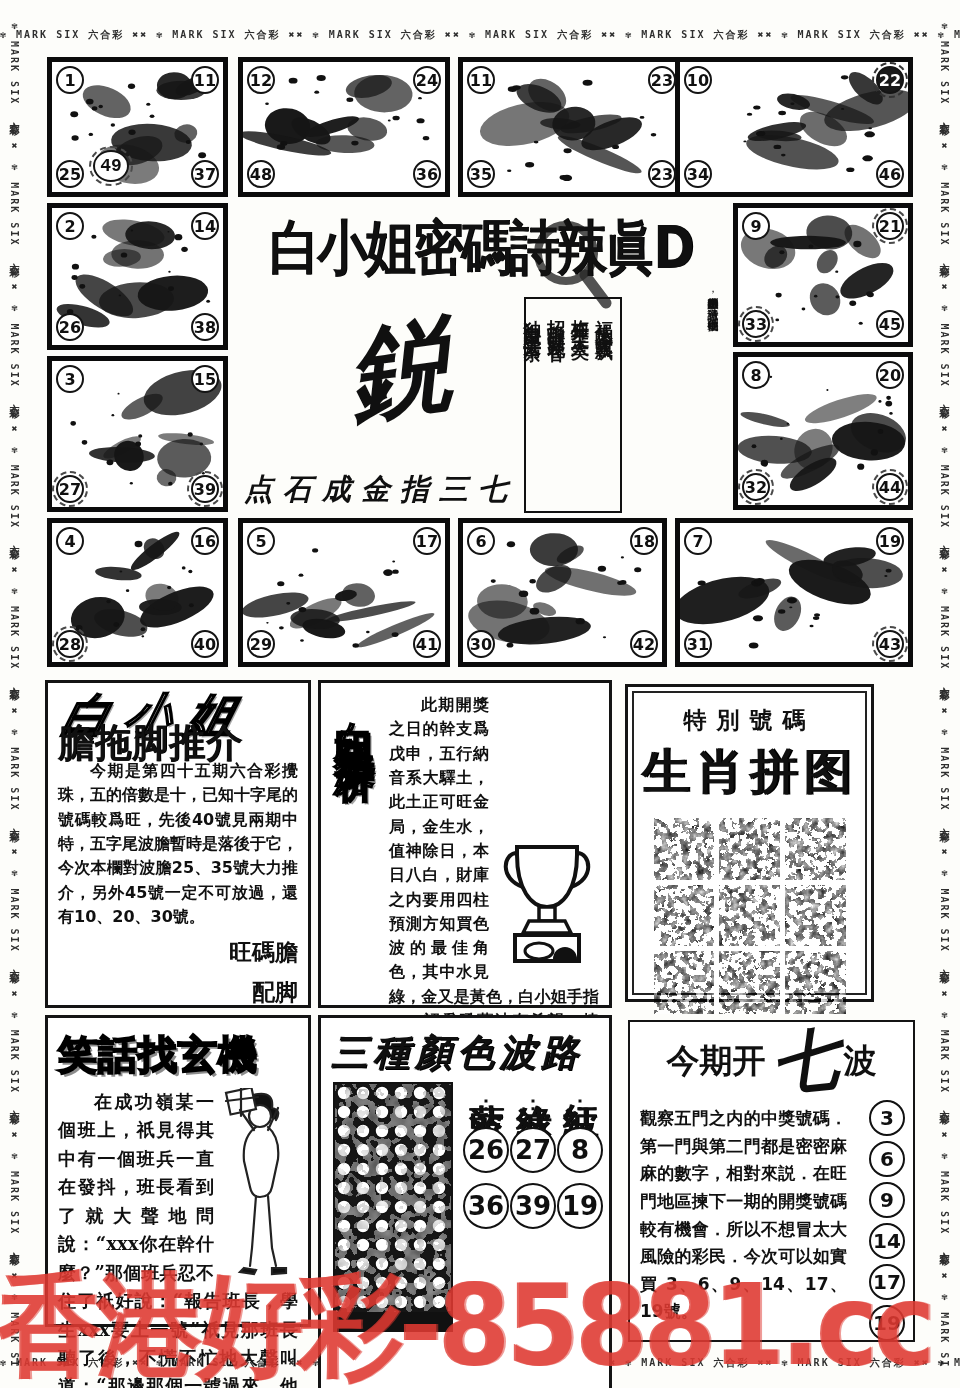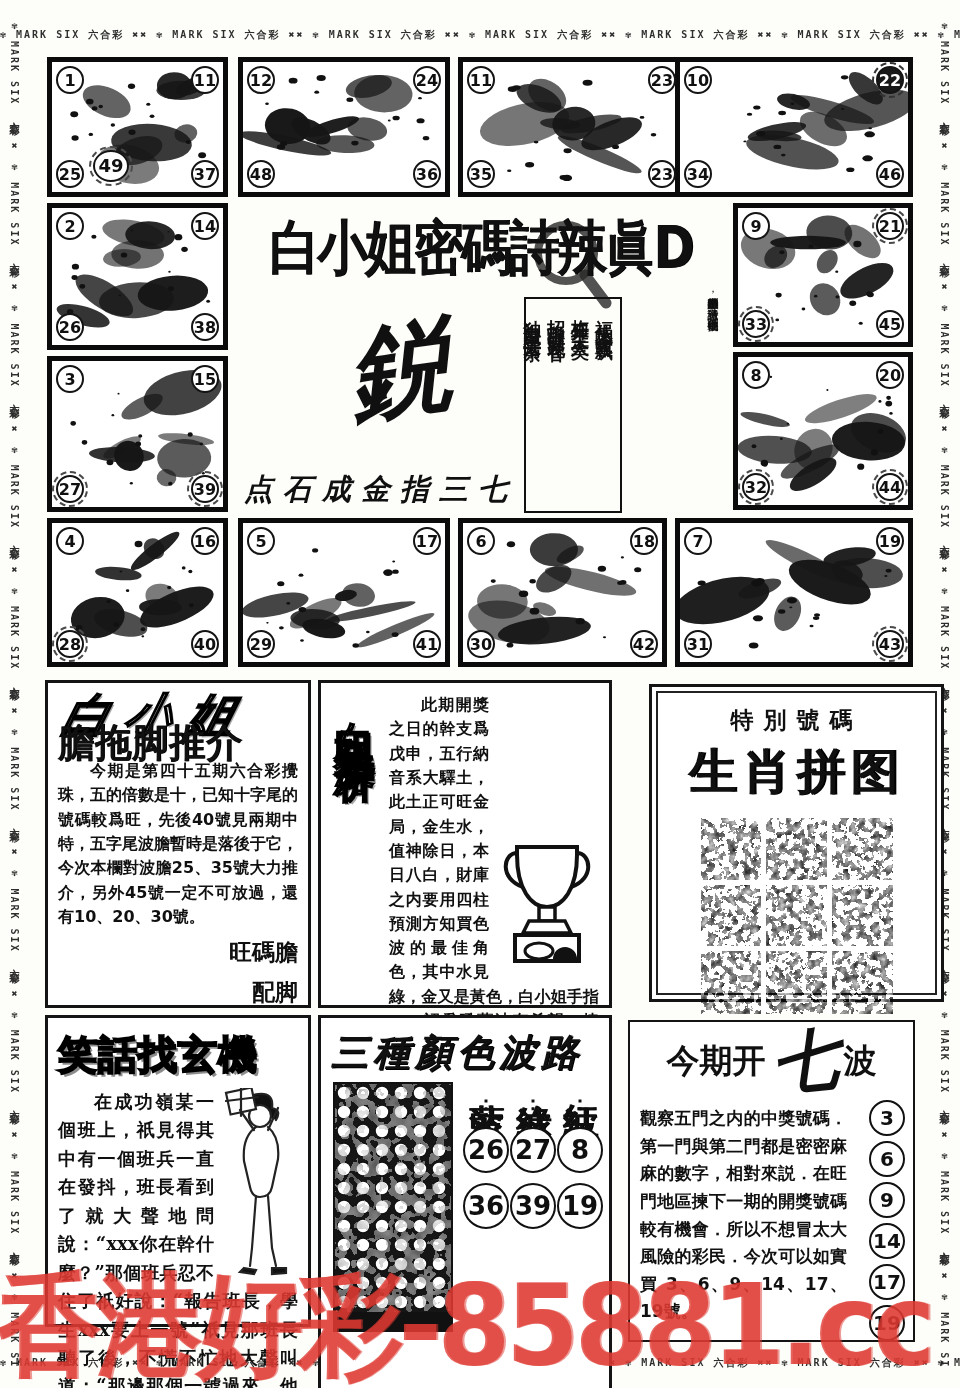--- a/index.html
+++ b/index.html
@@ -19,21 +19,21 @@
   .panel{position:absolute;border:5px solid #0b0b0b;background:#fff;box-sizing:border-box;}
   .ink{position:absolute;inset:0;overflow:hidden;}
   .corner{position:absolute;width:28px;height:28px;border:2px solid #141414;border-radius:50%;
           background:#fff;display:flex;align-items:center;justify-content:center;
           font-size:16px;font-weight:700;z-index:3;box-sizing:border-box;}
   .corner.tl{top:4px;left:4px}.corner.tr{top:4px;right:4px}
   .corner.bl{bottom:4px;left:4px}.corner.br{bottom:4px;right:4px}
   .corner.ring{outline:2px dashed #4a4a4a;outline-offset:2px;}
   .corner.dark{background:#181818;color:#fff;outline:2px dashed #333;outline-offset:2px;}
   .corner.extra{width:36px;height:32px;left:24%;bottom:8%;top:auto;right:auto;
-          outline:2px dashed #4a4a4a;outline-offset:2px;font-size:18px;}
+          outline:2px dashed #4a4a4a;outline-offset:2px;font-size:18px;font-family:Liberation Mono, monospace;}
   
   .masthead{position:absolute;left:236px;top:203px;width:490px;height:310px;}
   .m-title{position:absolute;left:0;top:6px;width:100%;text-align:center;font-weight:900;
            font-size:50px;letter-spacing:-2px;transform:scaleY(1.18);transform-origin:top;
            text-shadow:1px 0 0 #000;white-space:nowrap;z-index:1;}
   .magnifier{position:absolute;left:292px;top:14px;z-index:2;opacity:.9;}
   .m-callig{position:absolute;left:112px;top:98px;font-family:"DejaVu Serif","Liberation Serif",serif;
            font-size:104px;font-weight:700;font-style:italic;transform:rotate(-8deg);}
   .poem-box{position:absolute;right:104px;top:94px;width:98px;height:216px;border:2px solid #111;
            padding:6px 4px;writing-mode:vertical-rl;text-orientation:upright;
@@ -533,21 +533,21 @@
         <rect x="44" y="66" width="16" height="14" fill="#fff" stroke="#111" stroke-width="3.5"></rect>
         <path d="M34 80 h36 l6 12 h-48 Z" fill="#fff" stroke="#111" stroke-width="3.5"></path>
         <rect x="20" y="94" width="64" height="26" fill="#fff" stroke="#111" stroke-width="4"></rect>
         <ellipse cx="44" cy="110" rx="14" ry="8" fill="none" stroke="#111" stroke-width="3"></ellipse>
         <path d="M58 118 a12 12 0 0 1 24 0 Z" fill="#111"></path>
       </svg>
       <span class="body-txt" style="display:block">此期開獎之日的幹支爲戊申，五行納音系大驛土，此土正可旺金局，金生水，值神除日，本日八白，財庫之内要用四柱預測方知買色波的最佳角色，其中水見綠，金又是黃色，白小姐手指一，認爲吼藍波有希望，捧4、12、31、42、47號。</span>
     </div>
   </div>
 
-  <div class="box zframe" style="left:649px;top:684px;width:295px;height:318px;">
+  <div class="box zframe" style="left:625px;top:684px;width:249px;height:318px;">
     <div class="z-head">特別號碼</div>
     <div class="z-title">生肖拼图</div>
     <svg class="z-art" width="192" height="196" viewBox="0 0 192 196">
       <defs>
         <filter id="nz">
             <feTurbulence type="fractalNoise" baseFrequency="0.14" numOctaves="3" seed="7"></feTurbulence>
           <feColorMatrix type="saturate" values="0"></feColorMatrix>
           <feComponentTransfer>
               <feFuncR type="discrete" tableValues="0 0 1 1"></feFuncR>
               <feFuncG type="discrete" tableValues="0 0 1 1"></feFuncG>

